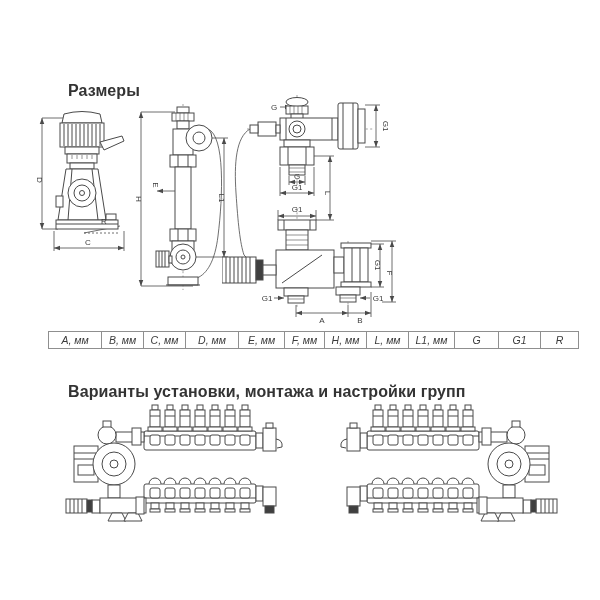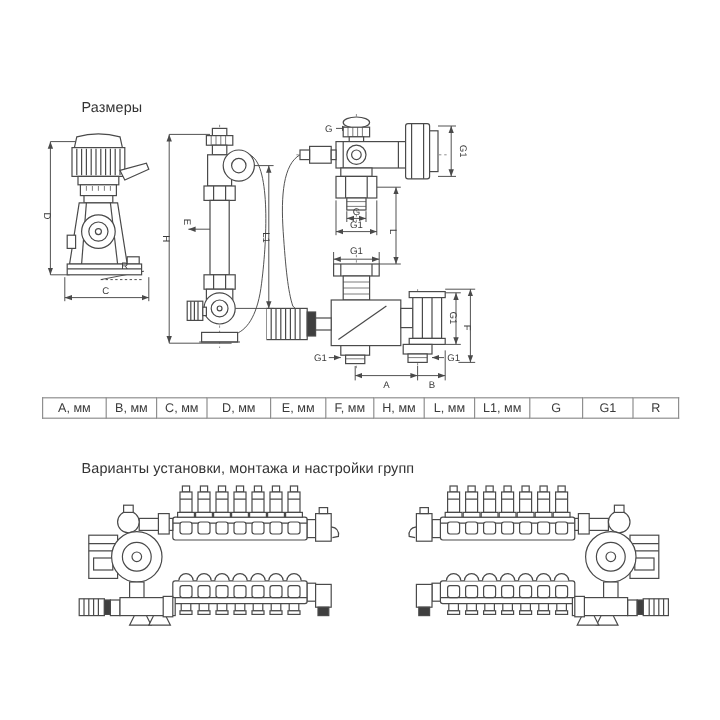--- a/index.html
+++ b/index.html
@@ -1,21 +1,21 @@
 <!DOCTYPE html>
 <html><head>
 <meta charset="utf-8">
 <style>
   html,body{margin:0;padding:0;background:#fff;}
   #canvas{position:relative;width:600px;height:600px;background:#ffffff;overflow:hidden;
           font-family:"Liberation Sans",sans-serif;}
   .abs{position:absolute;}
-  .heading{position:absolute;font-size:12px;font-weight:normal;color:#333;letter-spacing:.1px;}
+  .heading{position:absolute;font-size:16px;font-weight:bold;color:#333;letter-spacing:.1px;}
   
-  table.dims{position:absolute;left:35px;top:331px;border-collapse:collapse;table-layout:fixed;}
+  table.dims{position:absolute;left:48px;top:331px;border-collapse:collapse;table-layout:fixed;font-style:italic;}
   table.dims td{border:1px solid #8f8f8f;font-size:10.5px;color:#3b3b3b;text-align:center;
                 height:16px;padding:0 1px;white-space:nowrap;overflow:hidden;}
   
   .ln{stroke:#4a4a4a;fill:#fff;stroke-width:1;}
   .nf{fill:none;}
   .dk{fill:#3f3f3f;}
   .dim{stroke:#4a4a4a;stroke-width:.8;fill:none;}
   .cl{stroke:#7a7a7a;stroke-width:.7;fill:none;stroke-dasharray:2 2.4;}
   .hatch{stroke:#4a4a4a;stroke-width:.6;}
   .dlbl{font-family:"Liberation Sans",sans-serif;font-size:8px;fill:#3a3a3a;text-anchor:middle;}

